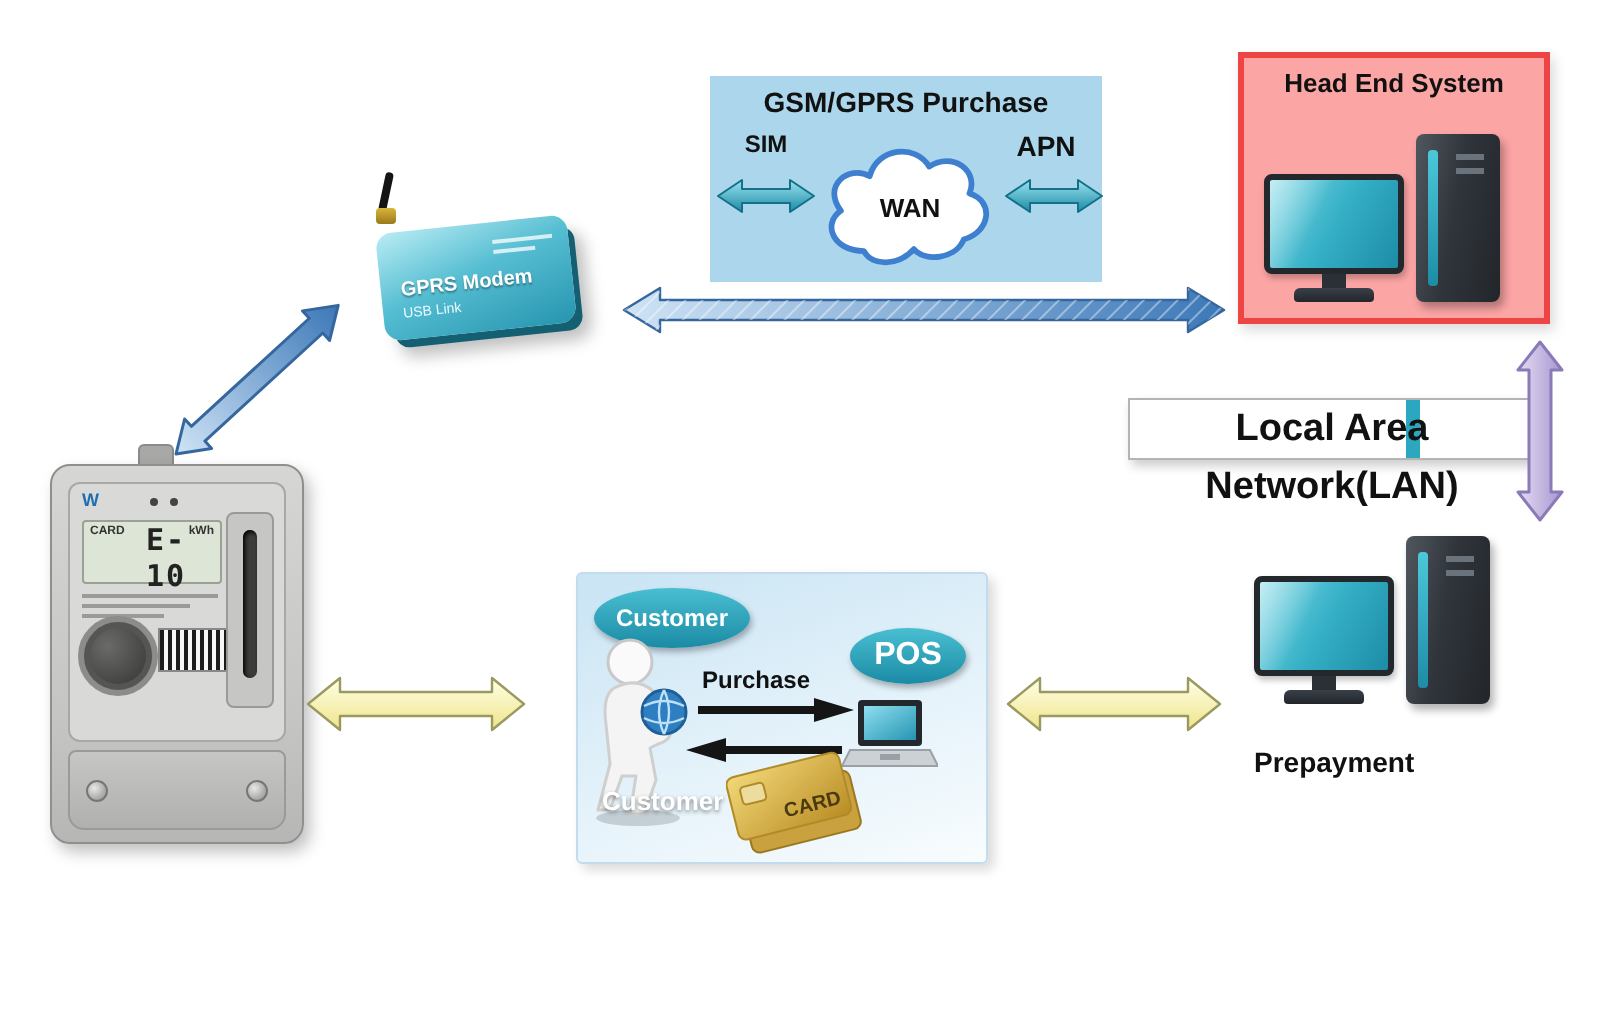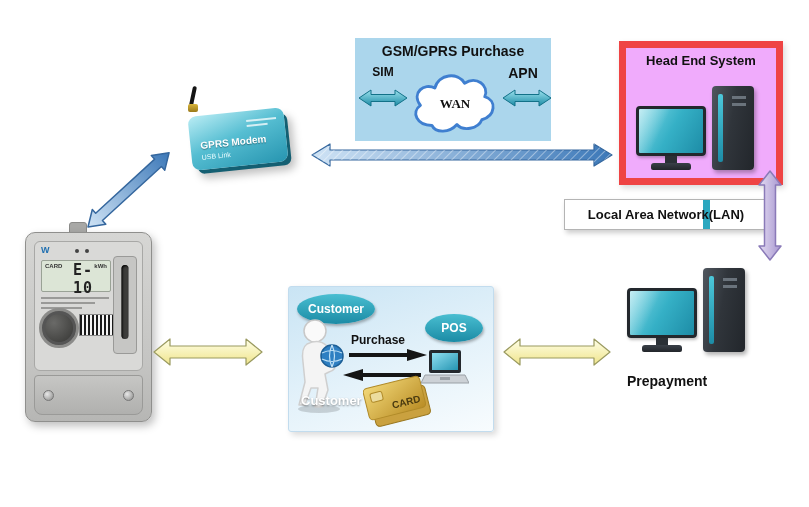--- a/index.html
+++ b/index.html
@@ -5,27 +5,27 @@
   html,body{margin:0;padding:0;background:#fff;}
   .canvas{
     position:relative;width:809px;height:507px;background:#ffffff;overflow:hidden;
     font-family:"Liberation Sans",sans-serif;color:#111;
   }
   
   .gsm-box{position:absolute;left:355px;top:38px;width:196px;height:103px;background:#abd6ec;}
   .gsm-title{position:absolute;top:5px;left:0;right:0;text-align:center;font-size:14px;font-weight:bold;}
   .sim-label{position:absolute;left:4px;top:27px;width:48px;text-align:center;font-size:12px;font-weight:bold;}
   .apn-label{position:absolute;right:4px;top:27px;width:48px;text-align:center;font-size:14px;font-weight:bold;}
-  .cloud{position:absolute;left:52px;top:28px;width:96px;height:70px;font-family:Liberation Serif, serif;}
+  .cloud{position:absolute;left:52px;top:28px;width:96px;height:70px;}
   .cloud svg{position:absolute;inset:0;}
   .cloud-label{position:absolute;left:50%;top:54%;transform:translate(-50%,-50%);font-size:13px;font-weight:bold;}
 
   
-  .head-end-panel{position:absolute;left:619px;top:41px;width:150px;height:130px;background:#f0abfc;
-    border:7px solid #ef4444;box-shadow:2px 3px 6px rgba(0,0,0,.15);}
+  .head-end-panel{position:absolute;left:619px;top:26px;width:150px;height:130px;background:#fca5a5;
+    border:3px solid #ef4444;box-shadow:2px 3px 6px rgba(0,0,0,.15);}
   .panel-title{position:absolute;top:5px;left:0;right:0;text-align:center;font-size:13px;font-weight:bold;}
 
   
   .computer{display:flex;align-items:flex-end;gap:6px;}
   .head-end-panel .computer{position:absolute;left:10px;bottom:8px;}
   .vending-computer{position:absolute;left:627px;top:268px;}
   .monitor{width:70px;}
   .screen{width:64px;height:44px;border:3px solid #23282d;border-radius:4px;
     background:linear-gradient(115deg,rgba(255,255,255,.55) 0%,rgba(255,255,255,0) 38%),
                linear-gradient(120deg,#7fd8e6 0%,#35b0c6 50%,#1d8ca6 100%);
@@ -38,34 +38,34 @@
   .tower::before{content:"";position:absolute;left:6px;top:8px;bottom:8px;width:5px;border-radius:2px;
     background:linear-gradient(#4cc8da,#1d8ca6);}
   .tower::after{content:"";position:absolute;right:8px;top:10px;width:14px;height:3px;background:#6a737c;
     box-shadow:0 7px 0 #6a737c;}
 
   
   .lan-box{position:absolute;left:564px;top:199px;width:202px;height:29px;background:#fff;
     border:1px solid #b4b4b4;box-shadow:2px 3px 5px rgba(0,0,0,.2);}
   .lan-bar{position:absolute;left:138px;top:0;width:7px;height:100%;background:#2ba7bf;}
   .lan-text{position:relative;z-index:1;display:block;line-height:29px;text-align:center;
-    font-size:13px;font-weight:bold;}
+    font-size:19px;font-weight:bold;}
 
   
   .vending-label{position:absolute;left:627px;top:372px;font-size:14px;font-weight:bold;line-height:19px;}
 
   
   .customer-box{position:absolute;left:288px;top:286px;width:204px;height:144px;border-radius:3px;
     background:linear-gradient(160deg,#c9e4f4 0%,#e4f2fa 55%,#f8fcfe 100%);
     border:1px solid #c2dcee;box-shadow:3px 3px 6px rgba(0,0,0,.15);}
   .bubble{position:absolute;border-radius:50%;color:#fff;font-weight:bold;
     display:flex;align-items:center;justify-content:center;
     background:linear-gradient(180deg,#49bed1,#1b8ba5);box-shadow:1px 2px 3px rgba(0,0,0,.3);}
   .bubble-customer{left:8px;top:7px;width:78px;height:30px;font-size:12px;}
-  .bubble-pos{left:136px;top:27px;width:58px;height:28px;font-size:12px;}
+  .bubble-pos{left:136px;top:27px;width:58px;height:28px;font-size:16px;}
   .purchase-label{position:absolute;left:62px;top:46px;font-size:12px;font-weight:bold;}
   .arrow-right{position:absolute;left:60px;top:61px;}
   .arrow-left{position:absolute;left:54px;top:81px;}
   .person{position:absolute;left:2px;top:30px;}
   .laptop{position:absolute;left:132px;top:62px;}
   .cards{position:absolute;left:74px;top:86px;}
   .customer-caption{position:absolute;left:12px;top:106px;color:#fff;font-size:13px;font-weight:bold;
     text-shadow:0 1px 2px rgba(0,0,0,.45);}
 
   

